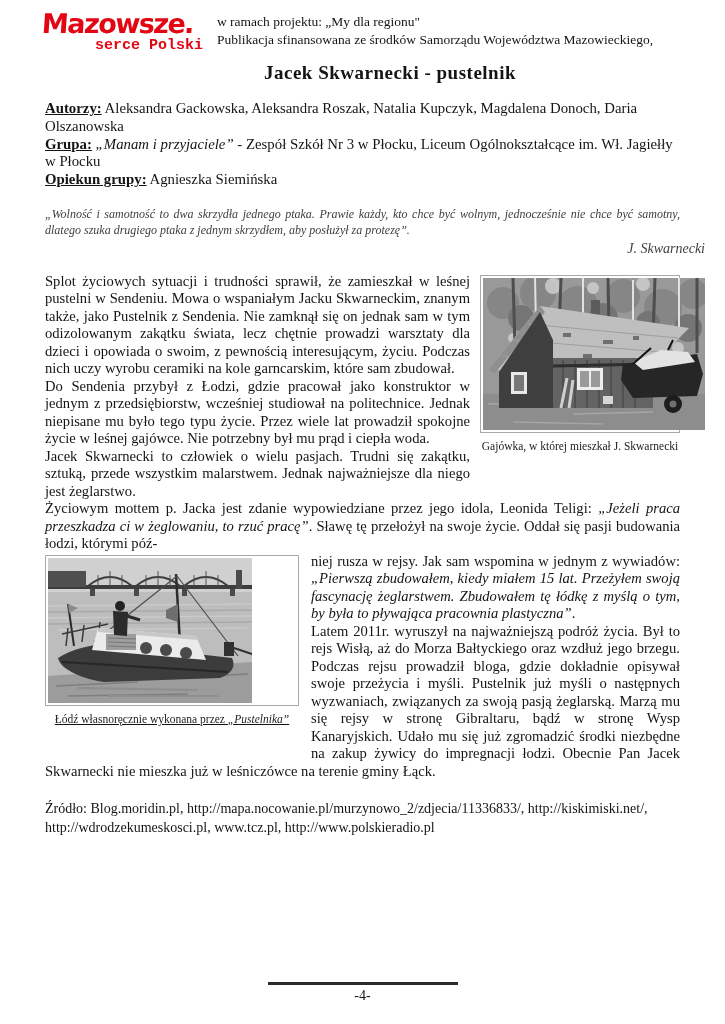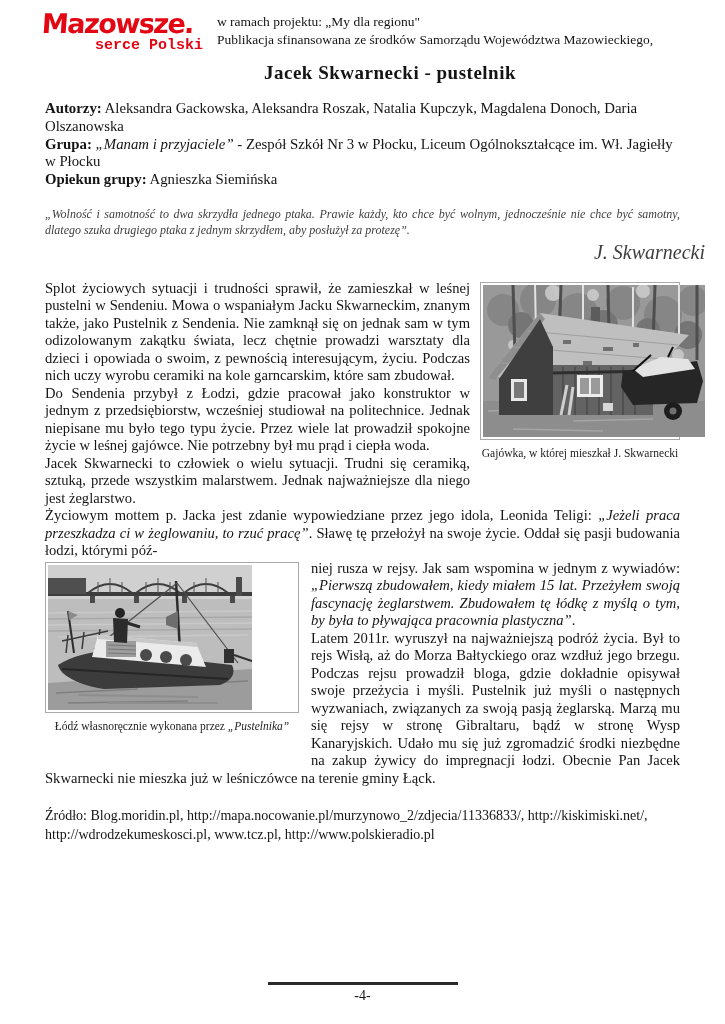--- a/index.html
+++ b/index.html
@@ -30,35 +30,35 @@
   .funding span { display:block; }
   
   .title {
     font-family:Liberation Serif, serif;
     font-weight:bold; font-size:19px;
     text-align:center; padding-left:55px;
     margin:8px 0 0 0; letter-spacing:0.5px;
   }
   
   .authors { margin:16px 45px 0 45px; font-size:14.8px; line-height:1.2; }
-  .authors b { font-weight:bold; }
+  .authors b { font-weight:bold;text-decoration:underline; }
   .authors .it { font-style:italic; }
   
   .quote {
     margin:17px 45px 0 45px; font-size:12px; line-height:1.34;
     font-style:italic; color:#3e3e3e; text-align:justify;
   }
-  .quote-attrib { text-align:right; font-style:italic; color:#3e3e3e; font-size:20px; margin:3px 20px 0 0;padding-left:24px; }
+  .quote-attrib { text-align:right; font-style:italic; color:#3e3e3e; font-size:14px; margin:3px 20px 0 0;padding-left:24px; }
   
   .article { margin:16px 45px 0 45px; font-size:14.6px; line-height:17.5px; text-align:justify; }
   .article p { margin:0; }
   .article .it { font-style:italic; }
   figure { margin:0; }
   .fig-right { float:right; width:200px; margin:2px 0 28px 10px; }
-  .fig-left  { float:left;  width:254px; margin:2px 12px 30px 0; }
+  .fig-left  { float:left;  width:254px; margin:2px 12px 30px 0;text-decoration:underline; }
   .photo-frame { border:1px solid #a9a9a9; background:#fff; padding:2px; }
   .photo-frame svg { display:block; }
   figcaption { text-align:center; font-size:11.5px; color:#222; margin-top:7px; line-height:1.2; }
   figcaption .it { font-style:italic; }
   
   .sources { clear:both; margin:20px 45px 0 45px; font-size:14px; line-height:1.35; }
   
   .footer { position:absolute; left:0; right:0; bottom:20px; text-align:center; }
   .footer-rule { width:190px; height:3px; background:#2b2b2b; margin:0 auto 3px auto; }
   .page-number { font-size:14px; color:#141414; }
@@ -182,21 +182,21 @@
           <circle cx="190" cy="126" r="9" fill="#1d1d1d"></circle>
             <circle cx="190" cy="126" r="3.5" fill="#6f6f6f"></circle>
           <rect x="120" y="118" width="10" height="8" fill="#d8d8d8"></rect>
         </svg>
       </div>
       <figcaption>Gajówka, w której mieszkał J. Skwarnecki</figcaption>
     </figure>
 
     <p>Splot życiowych sytuacji i trudności sprawił, że zamieszkał w leśnej pustelni w Sendeniu. Mowa o wspaniałym Jacku Skwarneckim, znanym także, jako Pustelnik z Sendenia. Nie zamknął się on jednak sam w tym odizolowanym zakątku świata, lecz chętnie prowadzi warsztaty dla dzieci i opowiada o swoim, z pewnością interesującym, życiu. Podczas nich uczy wyrobu ceramiki na kole garncarskim, które sam zbudował.</p>
     <p>Do Sendenia przybył z Łodzi, gdzie pracował jako konstruktor w jednym z przedsiębiorstw, wcześniej studiował na politechnice. Jednak niepisane mu było tego typu życie. Przez wiele lat prowadził spokojne życie w leśnej gajówce. Nie potrzebny był mu prąd i ciepła woda.</p>
-    <p>Jacek Skwarnecki to człowiek o wielu sytuacji. Trudni się ceramiką, sztuką, przede wszystkim malarstwem. Jednak najważniejsze dla niego jest żeglarstwo.</p>
+    <p>Jacek Skwarnecki to człowiek o wielu pasjach. Trudni się zakątku, sztuką, przede wszystkim malarstwem. Jednak najważniejsze dla niego jest żeglarstwo.</p>
     <p><span>Życiowym mottem p. Jacka jest zdanie wypowiedziane przez jego idola, Leonida Teligi: </span><span class="it">„Jeżeli praca przeszkadza ci w żeglowaniu, to rzuć pracę”</span><span>. Sławę tę przełożył na swoje życie. Oddał się pasji budowania łodzi, którymi póź-</span></p>
 
     <figure class="fig-left">
       <div class="photo-frame">
         <svg width="204" height="145" viewBox="0 0 204 145">
           <rect width="204" height="145" fill="#bdbdbd"></rect>
           <rect width="204" height="34" fill="#d0d0d0"></rect>
           <rect x="0" y="27" width="204" height="4" fill="#3d3d3d"></rect>
           <rect x="0" y="13" width="38" height="16" fill="#4f4f4f"></rect>
           <g fill="none" stroke="#3d3d3d" stroke-width="2">

